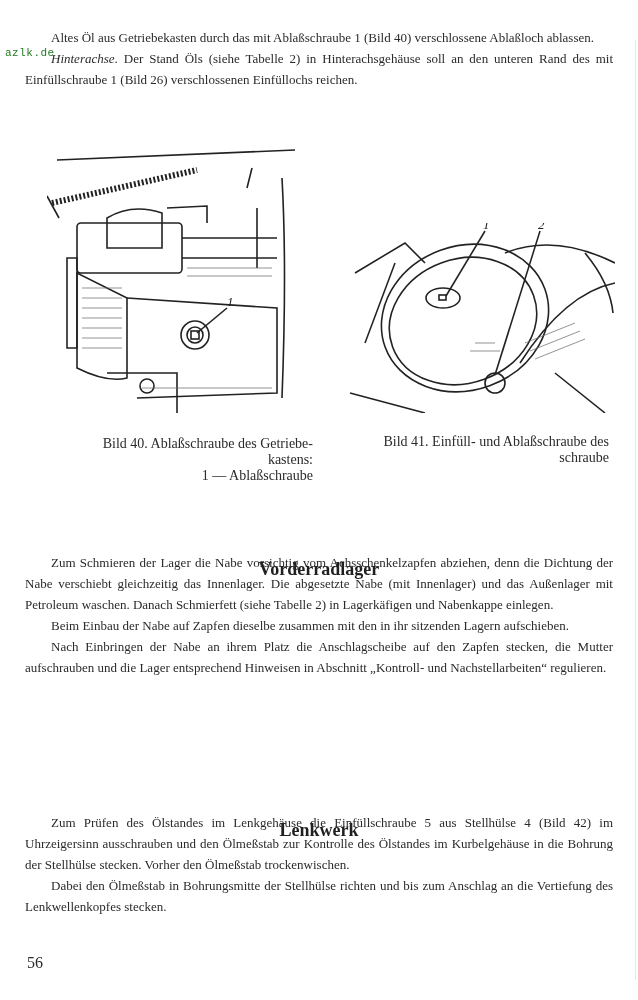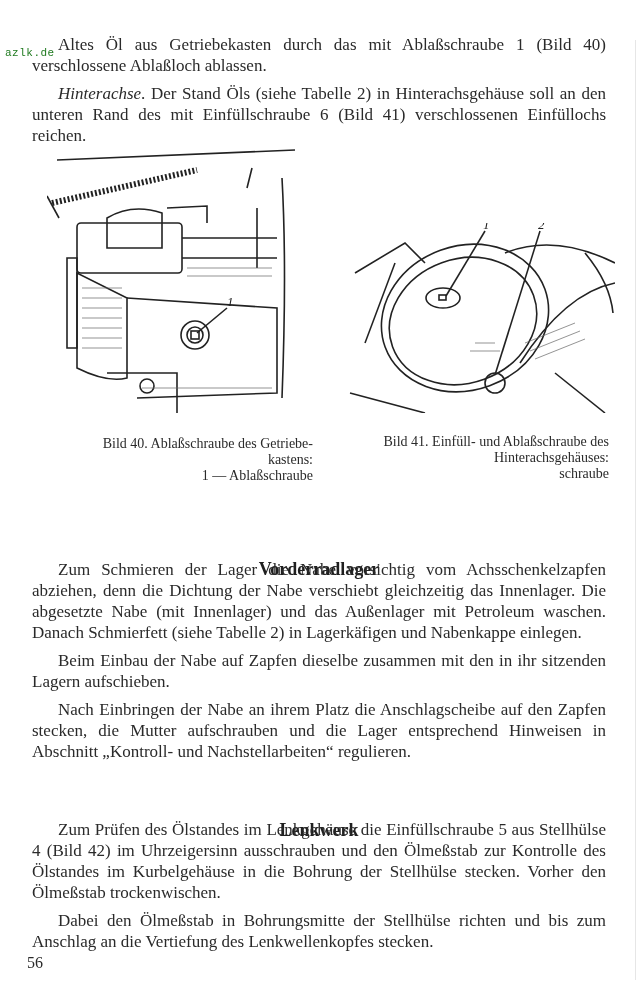--- a/index.html
+++ b/index.html
@@ -11,21 +11,21 @@
     .watermark {
       position: absolute; left: 5px; top: 5px;
       font-family: "Liberation Mono", "DejaVu Sans Mono", monospace;
       font-size: 11px; color: #1f7a1f; letter-spacing: 0.5px; margin-top: 42px;
     }
     .page-edge {
       position: absolute; right: 2px; top: 40px; width: 1px; height: 940px; background: #e6e6e6;
     }
     .block { position: absolute; left: 25px; width: 588px; }
     p.para {
-      margin: 7px; font-size: 17px; line-height: 21px; text-align: justify;
+      margin: 0; font-size: 13px; line-height: 21px; text-align: justify;
       text-align-last: left;
     }
     p.para.indent { text-indent: 26px; }
     .italic { font-style: italic; }
     .intro { top: 27px; }
     .figures { position: absolute; left: 25px; top: 148px; width: 588px; height: 360px; }
     .fig { position: absolute; }
     .fig40 { left: 22px; top: 0; width: 250px; height: 265px; }
     .fig41 { left: 320px; top: 75px; width: 270px; height: 190px; }
     .fig svg { width: 100%; height: 100%; display: block; }
@@ -46,21 +46,21 @@
     .page-number { position: absolute; left: 27px; top: 954px; font-size: 16px; }
   </style>
 </head>
 <body>
 
 <div class="watermark">azlk.de</div>
 <div class="page-edge"></div>
 
 <div class="block intro">
   <p class="para indent">Altes Öl aus Getriebekasten durch das mit Ablaßschraube 1 (Bild 40) verschlossene Ablaßloch ablassen.</p>
-  <p class="para indent"><span class="italic">Hinterachse</span><span>. Der Stand Öls (siehe Tabelle 2) in Hinterachsgehäuse soll an den unteren Rand des mit Einfüllschraube 6 (Bild 41) verschlossenen Einfüllochs reichen.</span></p>
+  <p class="para indent"><span class="italic">Hinterachse</span><span>. Der Stand Öls (siehe Tabelle 2) in Hinterachsgehäuse soll an den unteren Rand des mit Einfüllschraube 1 (Bild 26) verschlossenen Einfüllochs reichen.</span></p>
 </div>
 
 <div class="figures">
   <div class="fig fig40">
     <svg viewBox="0 0 250 265">
       <g fill="none" stroke="#222" stroke-width="1.6">
         <path d="M10 12 L248 2"></path>
         <path d="M5 55 L150 22" stroke-width="6" stroke-dasharray="2 2"></path>
         <path d="M0 48 L12 70"></path>
         <rect x="30" y="75" width="105" height="50" rx="4"></rect>
@@ -112,21 +112,20 @@
     </svg>
   </div>
 
   <div class="caption cap40">
     <span class="cap-line">Bild 40. Ablaßschraube des Getriebe-</span>
     <span class="cap-line">kastens:</span>
     <span class="cap-line">1 — Ablaßschraube</span>
   </div>
   <div class="caption cap41">
     <span class="cap-line">Bild 41. Einfüll- und Ablaßschraube des</span>
-    <span class="cap-line">Hinterachsgehäuses:</span>
     <span class="cap-line">schraube</span>
   </div>
 </div>
 
 <div class="section-heading h1">Vorderradlager</div>
 <div class="block vorder">
   <p class="para indent">Zum Schmieren der Lager die Nabe vorsichtig vom Achsschenkelzapfen abziehen, denn die Dichtung der Nabe verschiebt gleichzeitig das Innenlager. Die abgesetzte Nabe (mit Innenlager) und das Außenlager mit Petroleum waschen. Danach Schmierfett (siehe Tabelle 2) in Lagerkäfigen und Nabenkappe einlegen.</p>
   <p class="para indent">Beim Einbau der Nabe auf Zapfen dieselbe zusammen mit den in ihr sitzenden Lagern aufschieben.</p>
   <p class="para indent">Nach Einbringen der Nabe an ihrem Platz die Anschlagscheibe auf den Zapfen stecken, die Mutter aufschrauben und die Lager entsprechend Hinweisen in Abschnitt „Kontroll- und Nachstellarbeiten“ regulieren.</p>
 </div>

